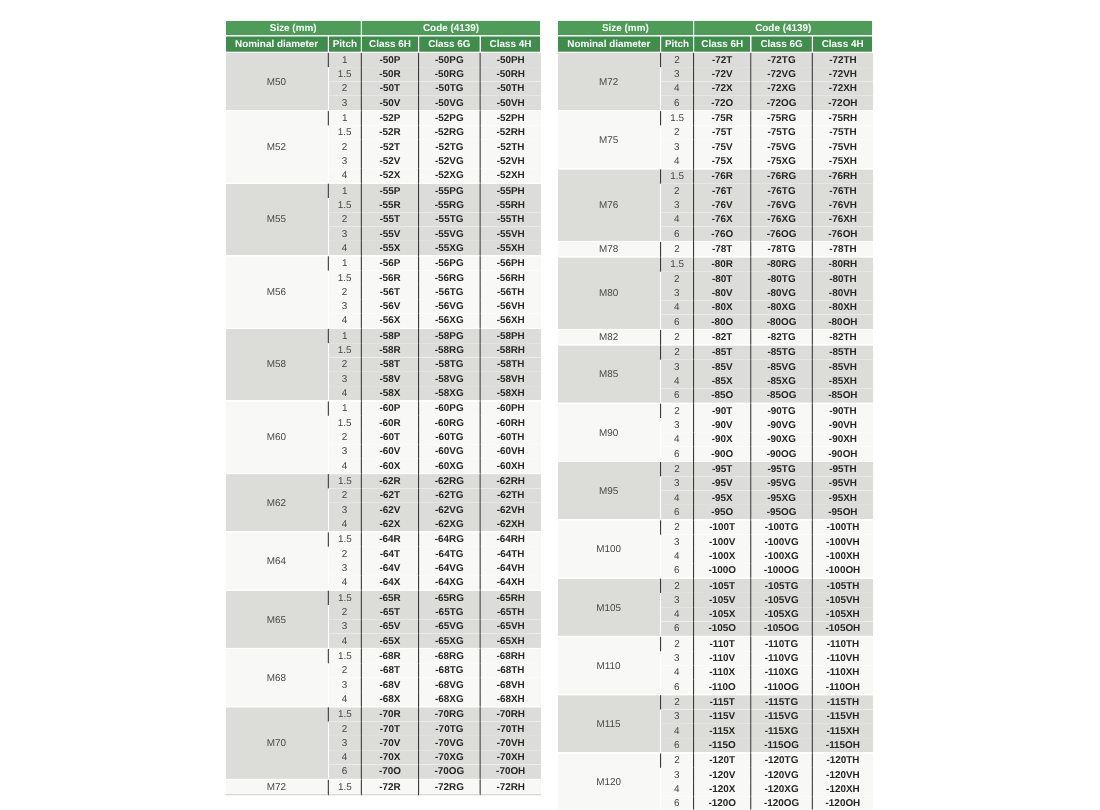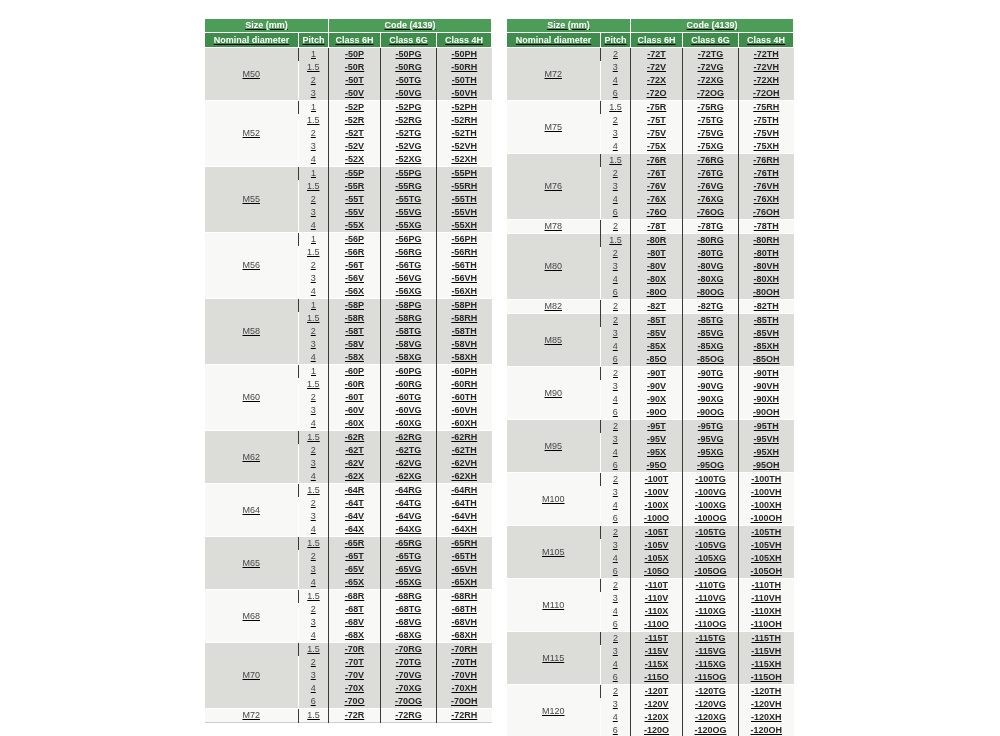--- a/index.html
+++ b/index.html
@@ -10,21 +10,21 @@
     --border-dark:#3a3a3a;
     --text-gray:#474747;
     --code-dark:#262626;
   }
   *{box-sizing:border-box;margin:0;padding:0;}
   body{
     width:1000px;height:736px;background:#ffffff;
     font-family:"Liberation Sans", sans-serif;
     overflow:hidden;
   }
-  .page{position:relative;width:952px;height:736px;background:#fff;text-decoration:underline;}
+  .page{position:relative;width:952px;height:736px;background:#fff;}
   .tables-wrap{
     display:flex;gap:14px;
     padding-top:18px;padding-left:204px;
     align-items:flex-start;
   }
   table.codes{
     border-collapse:collapse;
     table-layout:fixed;
     width:287px;
     font-size:9px;

